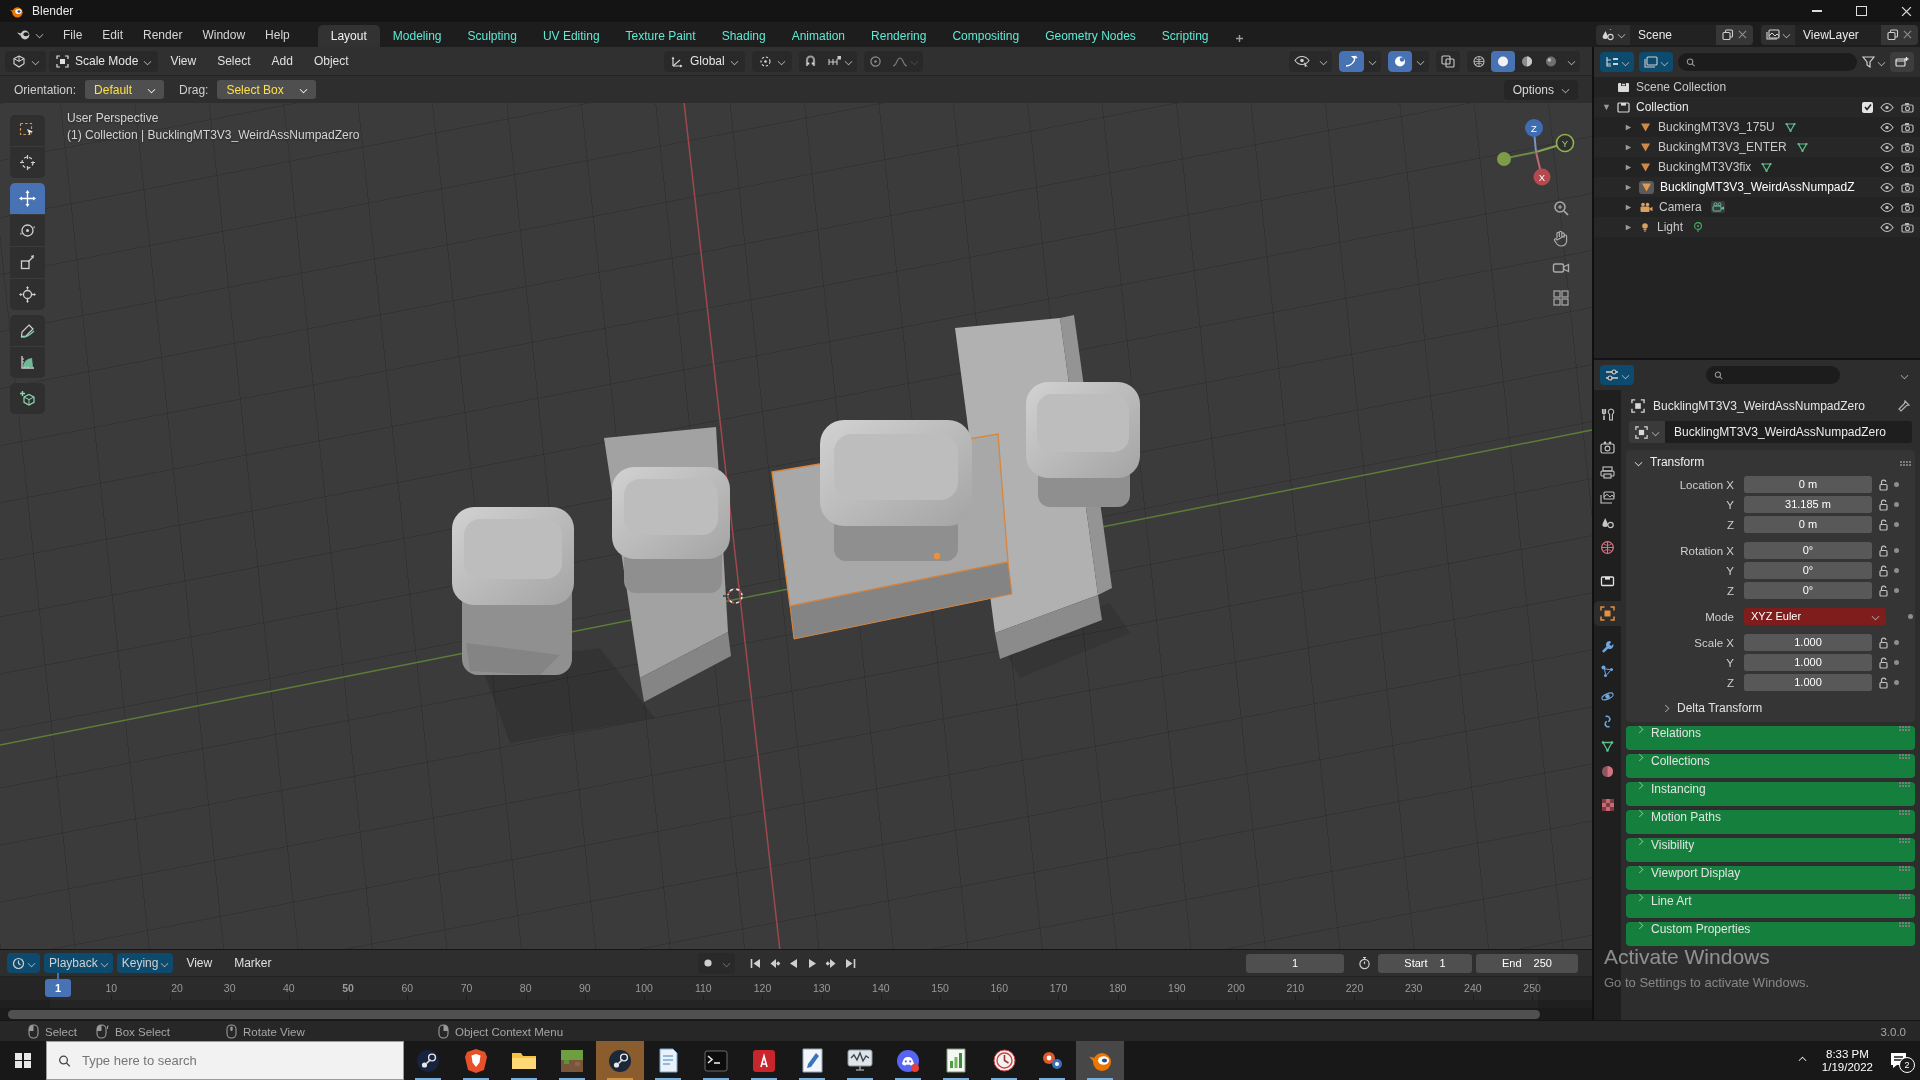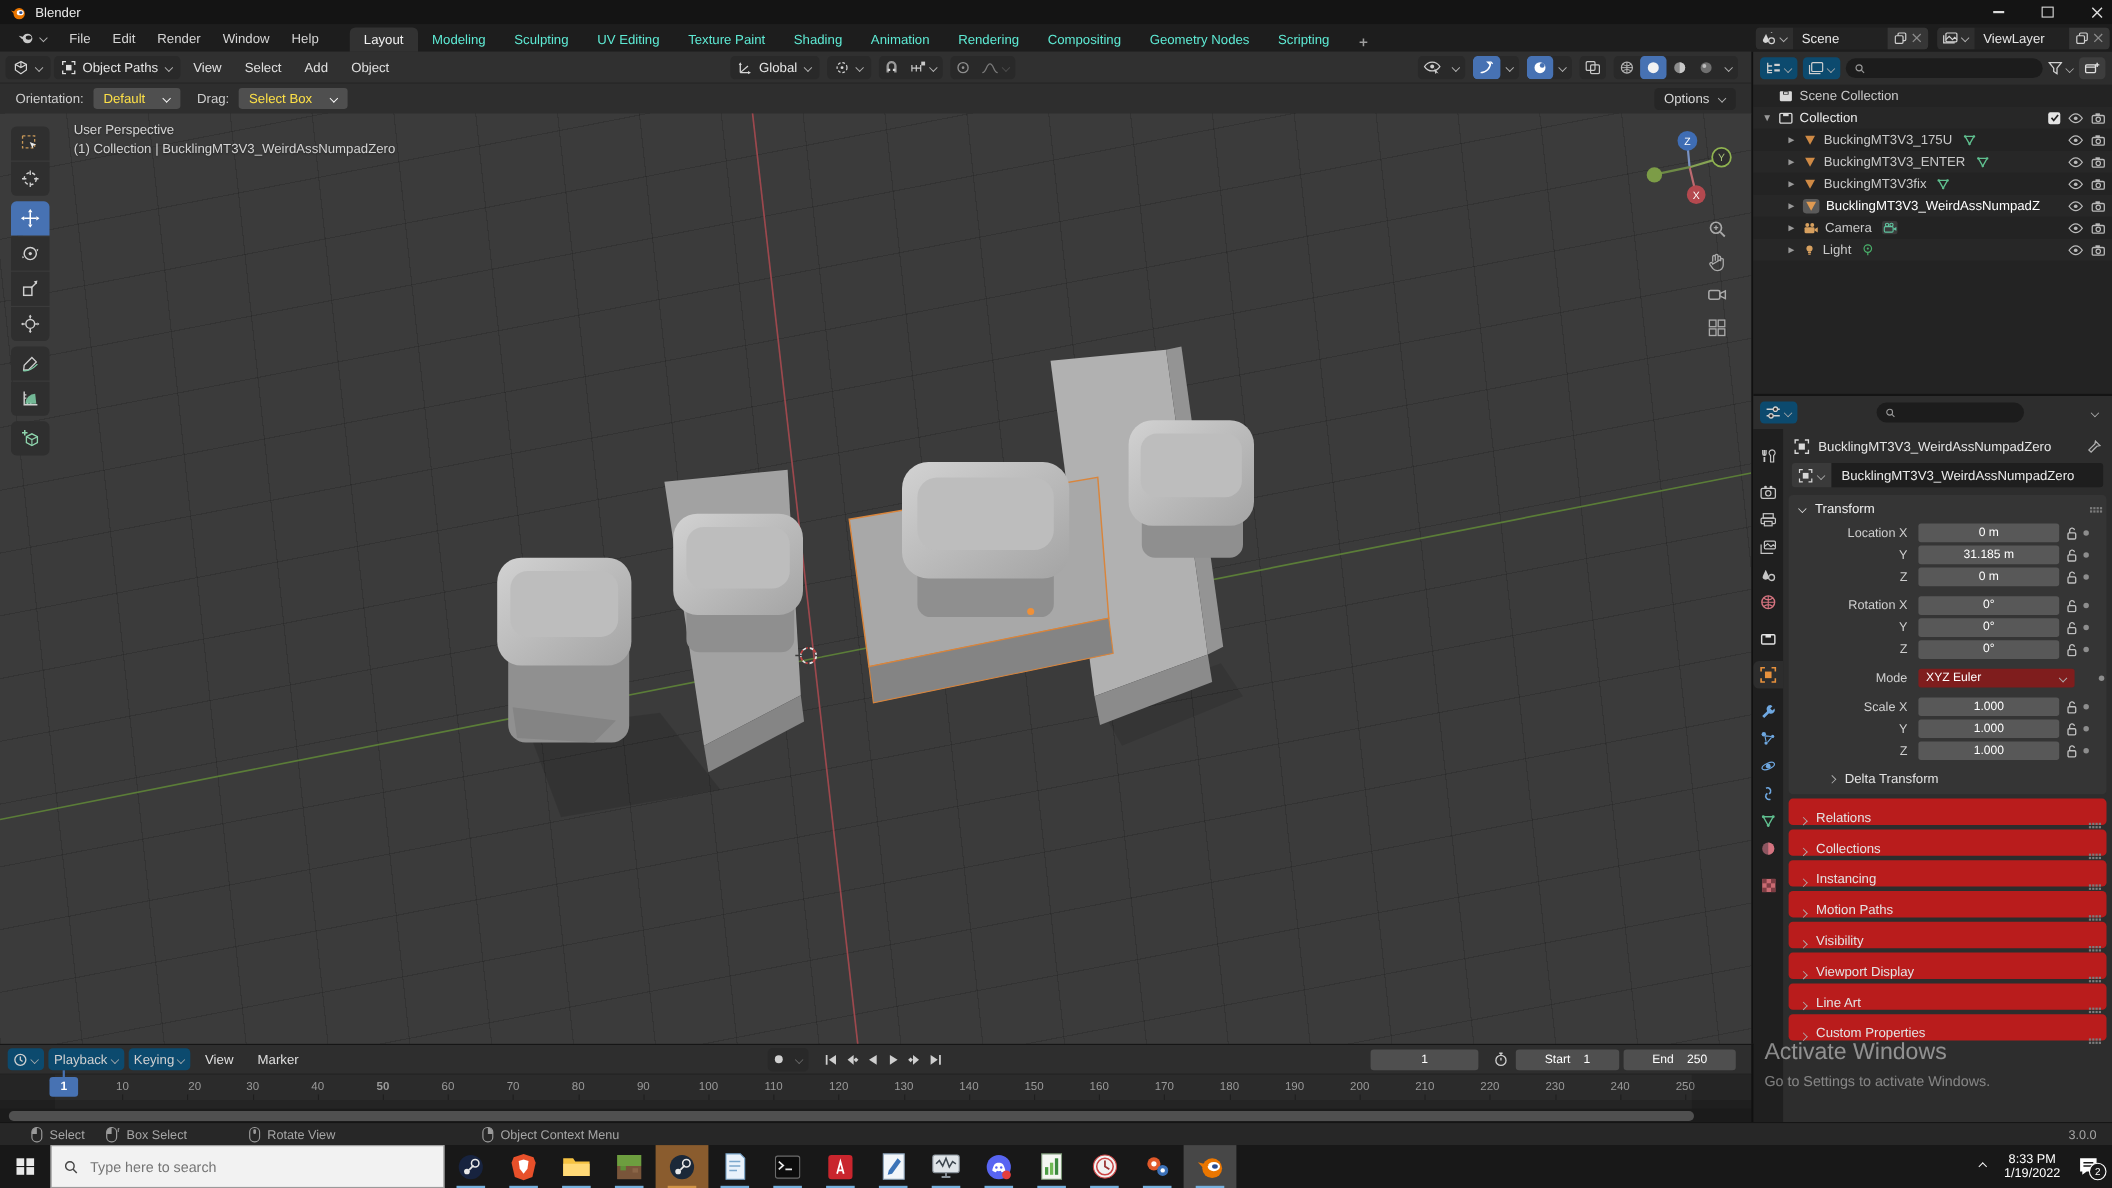--- a/index.html
+++ b/index.html
@@ -88,21 +88,21 @@
 .panel-h{height:24px;display:flex;align-items:center;gap:8px;padding:0 9px;color:#f0f0f0}
 .dots{width:2px;height:2px;background:#7c7c7c;margin-left:auto;margin-right:4px;box-shadow:3px 0 #7c7c7c,6px 0 #7c7c7c,9px 0 #7c7c7c,0 3px #7c7c7c,3px 3px #7c7c7c,6px 3px #7c7c7c,9px 3px #7c7c7c;flex:none}
 .trow{display:flex;align-items:center;height:19px;margin:1px 0}
 .trow .lbl{width:108px;text-align:right;padding-right:10px;color:#cfcfcf;font-size:11.5px;flex:none}
 .trow .val{width:128px;height:17px;background:#585858;border-radius:2.5px;color:#fff;font-size:11px;text-align:center;line-height:17px;flex:none}
 .trow .val.dark{background:#7f1d1d;display:flex;align-items:center;justify-content:space-between;padding:0 7px;text-align:left}
 .trow .lockw{width:22px;display:flex;justify-content:center}
 .dot{width:5px;height:5px;border-radius:50%;background:#8d8d8d}
 .grp{margin-top:7px}
 .delta{display:flex;align-items:center;gap:8px;padding:8px 0 0 36px;color:#e3e3e3}
-.sect{height:24px;background:#b91c1c;border-radius:4px;margin:4px 5px;display:flex;align-items:flex-end;gap:8px;padding:0 10px;color:#e3e3e3}
+.sect{height:24px;background:#15803d;border-radius:4px;margin:4px 5px;display:flex;align-items:flex-start;gap:8px;padding:0 10px;color:#e3e3e3}
 
 .timeline{position:absolute;left:0;top:949px;width:1592px;height:71px;background:#262626;border-top:1px solid #161616;border-right:2px solid #101010}
 .tl-head{position:relative;height:26px;background:#2e2e2e;display:flex;align-items:center;gap:4px;padding:0 7px;border-bottom:1px solid #222}
 .transport{position:absolute;left:698px;display:flex;align-items:center;gap:2px}
 .tbtn{width:17px;height:17px;display:flex;align-items:center;justify-content:center}
 .tl-fields{position:absolute;right:14px;display:flex;align-items:center}
 .tlf{background:#4f4f4f;height:19px;border-radius:3px;color:#fff;font-size:11px;display:flex;align-items:center;justify-content:center;gap:12px;padding:0 10px}
 .tl-ruler{position:relative;height:23px;background:#2b2b2b}
 .tick{position:absolute;top:5px;width:30px;text-align:center;font-size:10.5px;color:#9a9a9a}
 .tickline{position:absolute;bottom:0;width:1px;height:5px;background:#1e1e1e}
@@ -260,21 +260,21 @@
             <path d="M7 1l5 2.6v5L7 12 2 8.6v-5z" fill="none" stroke="#d6d6d6" stroke-width="1.1"></path>
             <path d="M7 1v5.4M2 3.6l5 2.8 5-2.8" fill="none" stroke="#d6d6d6" stroke-width="1"></path>
           </svg>
           <span class="chev"></span>
         </span>
       <span class="widget">
           <svg width="13" height="13" viewBox="0 0 13 13">
             <path d="M1 4V1h3M9 1h3v3M12 9v3H9M4 12H1V9" stroke="#e0e0e0" fill="none" stroke-width="1.2"></path>
             <rect x="4" y="4" width="5" height="5" fill="#e0e0e0"></rect>
           </svg>
-          <span>Object Paths</span>
+          <span>Scale Mode</span>
           <span class="chev"></span>
         </span>
       <span class="hmenu">View</span>
       <span class="hmenu">Select</span>
       <span class="hmenu">Add</span>
       <span class="hmenu">Object</span>
       <div class="hcenter">
         <span class="widget">
             <svg width="13" height="13" viewBox="0 0 13 13">
               <path d="M2 11h9M2 11V3" stroke="#d6d6d6" stroke-width="1.2" fill="none"></path>

